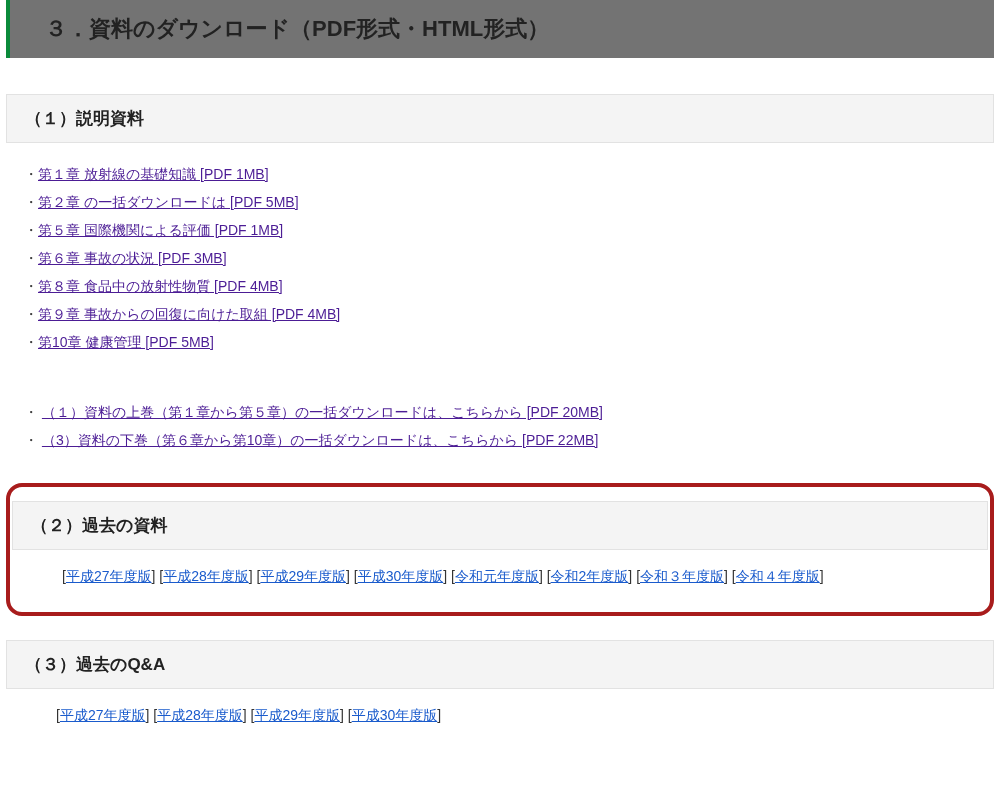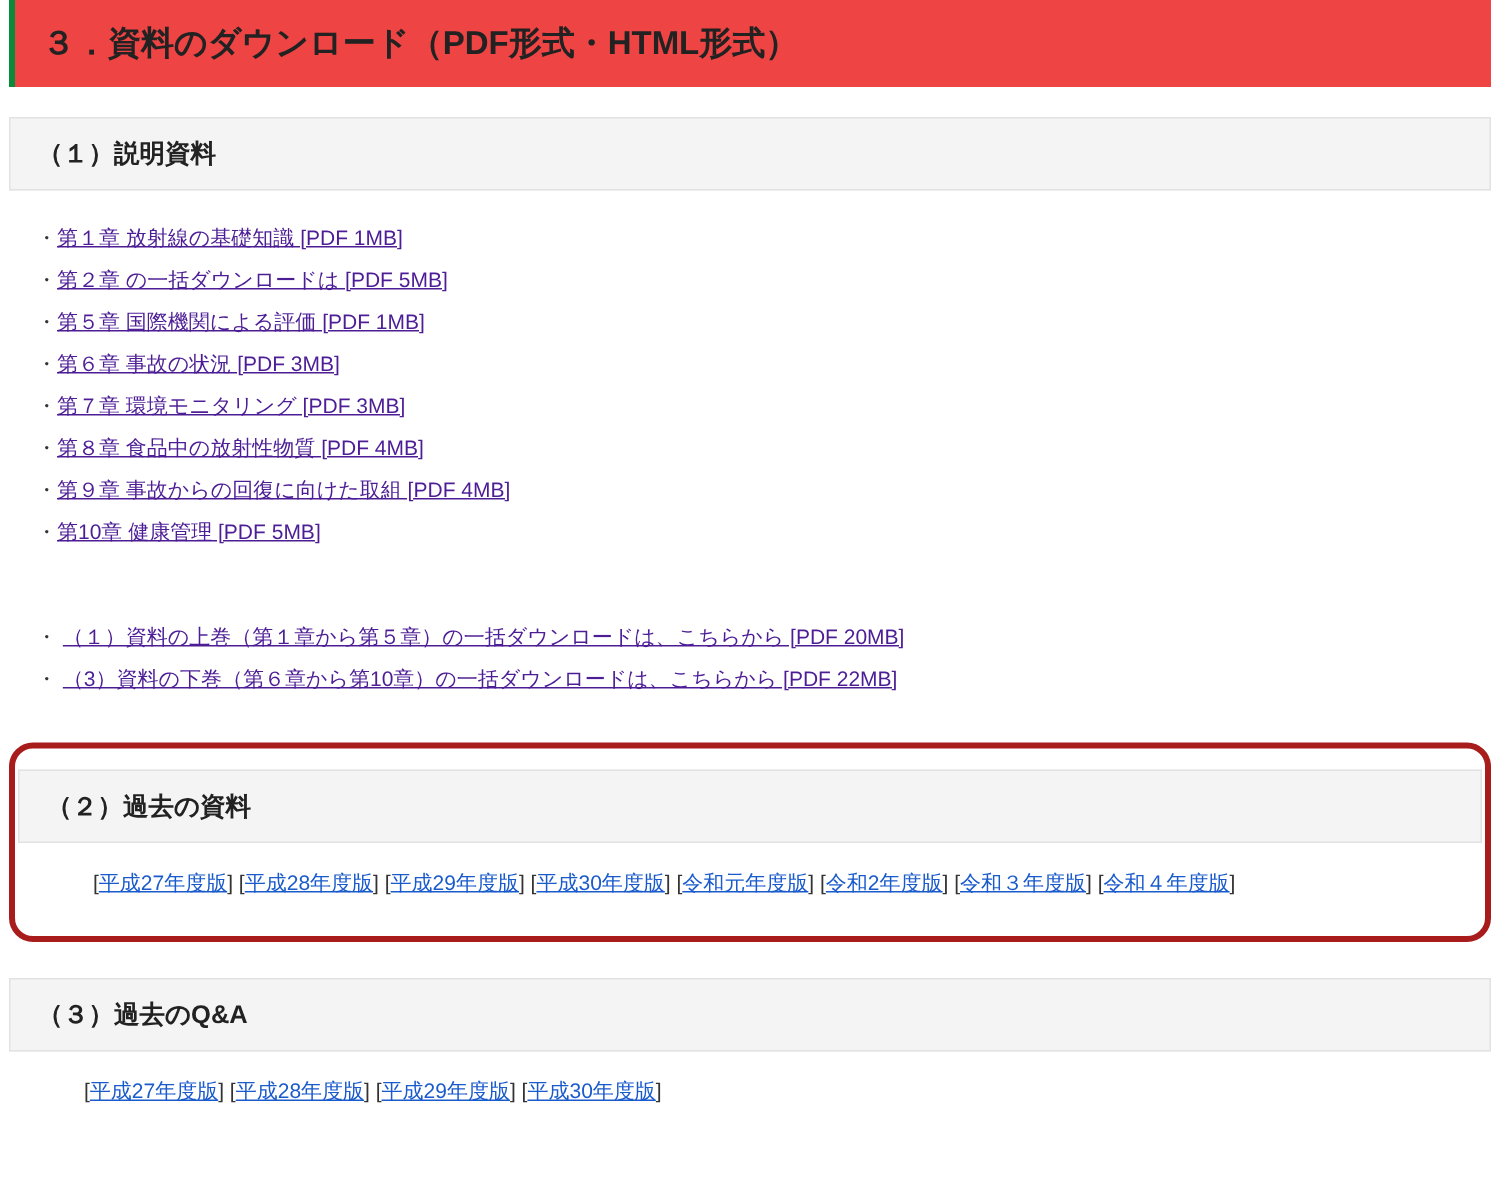--- a/index.html
+++ b/index.html
@@ -5,26 +5,26 @@
   * { box-sizing: border-box; margin: 0; padding: 0; }
   body {
     font-family: "Hiragino Kaku Gothic ProN", "Meiryo", sans-serif;
     background: #fff;
     color: #222;
     font-size: 14px;
     padding: 0;
     width: 1000px;
   }
   .main-heading {
-    background: #ef4444;
+    background: #737373;
     border-left: 4px solid #0a8a3a;
-    padding: 14px 18px;
+    padding: 14px 35px;
     font-size: 22px;
     font-weight: 700;
-    margin: 0 6px 20px 6px;
+    margin: 0 6px 36px 6px;
   }
   .sub-heading {
     background: #f4f4f4;
     border: 1px solid #e2e2e2;
     padding: 12px 18px;
     font-size: 17px;
     font-weight: 700;
     margin: 0 6px 18px 6px;
   }
   .content-block {
@@ -76,21 +76,20 @@
 <h2 class="main-heading">３．資料のダウンロード（PDF形式・HTML形式）</h2>
 
 <h3 class="sub-heading">（１）説明資料</h3>
 
 <div class="content-block">
   <ul class="link-list">
     <li><a class="link">第１章 放射線の基礎知識 [PDF 1MB]</a></li>
     <li><a class="link">第２章 の一括ダウンロードは [PDF 5MB]</a></li>
     <li><a class="link">第５章 国際機関による評価 [PDF 1MB]</a></li>
     <li><a class="link">第６章 事故の状況 [PDF 3MB]</a></li>
-    <li><a class="link">第７章 環境モニタリング [PDF 3MB]</a></li>
     <li><a class="link">第８章 食品中の放射性物質 [PDF 4MB]</a></li>
     <li><a class="link">第９章 事故からの回復に向けた取組 [PDF 4MB]</a></li>
     <li><a class="link">第10章 健康管理 [PDF 5MB]</a></li>
   </ul>
   <ul class="link-list bulk-list">
     <li> <a class="link">（１）資料の上巻（第１章から第５章）の一括ダウンロードは、こちらから [PDF 20MB]</a></li>
     <li> <a class="link">（3）資料の下巻（第６章から第10章）の一括ダウンロードは、こちらから [PDF 22MB]</a></li>
   </ul>
 </div>
 

